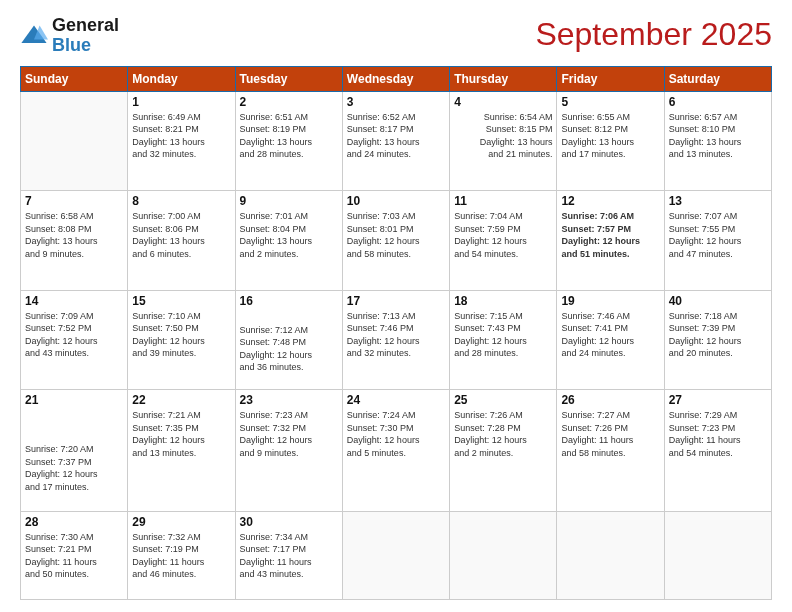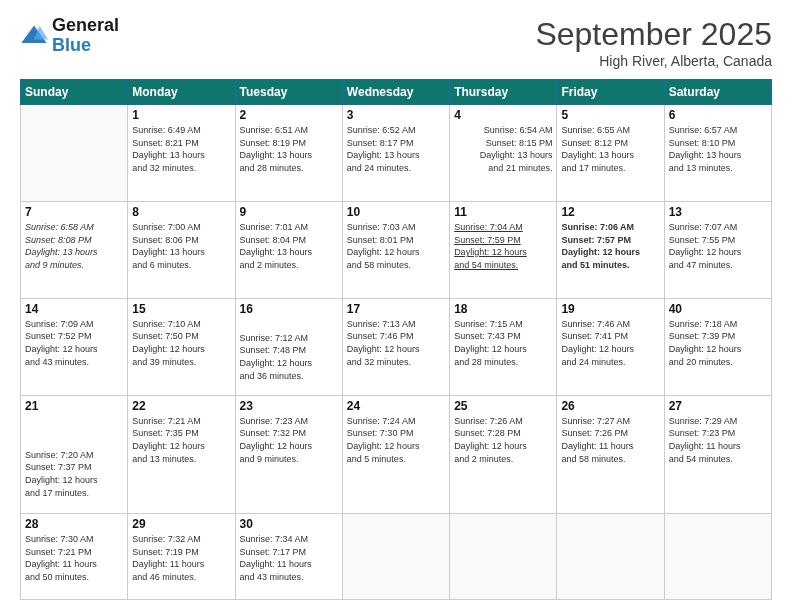--- a/index.html
+++ b/index.html
@@ -45,35 +45,35 @@
       width: 28px;
       height: 28px;
       margin-right: 4px;
     }
     .title-section {
       text-align: right;
     }
     .month-title {
       font-size: 32px;
       font-weight: normal;
-      color: #404040;
+      color: #b91c1c;
     }
     .location {
       font-size: 14px;
       color: #444;
     }
     .calendar {
       flex: 1;
       border: 1px solid #ccc;
       border-collapse: collapse;
       width: 100%;
       table-layout: fixed;
     }
     .calendar th {
-      background-color: #0f766e;
+      background-color: #c2410c;
       color: #fff;
       font-size: 12px;
       font-weight: bold;
       padding: 5px 4px;
       text-align: left;
       border: 1px solid #1a6aaa;
     }
     .calendar td {
       border: 1px solid #ccc;
       vertical-align: top;
@@ -112,21 +112,20 @@
         <polygon points="20,5 38,30 2,30" fill="#2a7cba"></polygon>
         <polygon points="28,5 40,25 20,25" fill="#5aabee" opacity="0.7"></polygon>
       </svg>
       <div class="logo-text">
         <span class="general">General</span>
         <span class="blue">Blue</span>
       </div>
     </div>
     <div class="title-section">
       <div class="month-title">September 2025</div>
-      <div class="location">High River, Alberta, Canada</div>
     </div>
   </div>
 
   <table class="calendar">
     <thead>
       <tr>
       <th>Sunday</th>
           <th>Monday</th>
           <th>Tuesday</th>
           <th>Wednesday</th>
@@ -177,21 +176,21 @@
             <span class="day-num">6</span>
             <div class="day-info" style="white-space: pre-line;">Sunrise: 6:57 AM
 Sunset: 8:10 PM
 Daylight: 13 hours
 and 13 minutes.</div>
           </td>
         </tr>
         <tr>
           <td>
             <span class="day-num">7</span>
-            <div class="day-info" style="white-space: pre-line; font-style: italic;">Sunrise: 6:58 AM
+            <div class="day-info" style="white-space: pre-line;">Sunrise: 6:58 AM
 Sunset: 8:08 PM
 Daylight: 13 hours
 and 9 minutes.</div>
           </td>
           <td>
             <span class="day-num">8</span>
             <div class="day-info" style="white-space: pre-line;">Sunrise: 7:00 AM
 Sunset: 8:06 PM
 Daylight: 13 hours
 and 6 minutes.</div>
@@ -205,21 +204,21 @@
           </td>
           <td>
             <span class="day-num">10</span>
             <div class="day-info" style="white-space: pre-line;">Sunrise: 7:03 AM
 Sunset: 8:01 PM
 Daylight: 12 hours
 and 58 minutes.</div>
           </td>
           <td>
             <span class="day-num">11</span>
-            <div class="day-info" style="white-space: pre-line; text-decoration: underline;">Sunrise: 7:04 AM
+            <div class="day-info" style="white-space: pre-line;">Sunrise: 7:04 AM
 Sunset: 7:59 PM
 Daylight: 12 hours
 and 54 minutes.</div>
           </td>
           <td>
             <span class="day-num">12</span>
             <div class="day-info" style="white-space: pre-line; font-weight: bold;">Sunrise: 7:06 AM
 Sunset: 7:57 PM
 Daylight: 12 hours
 and 51 minutes.</div>

